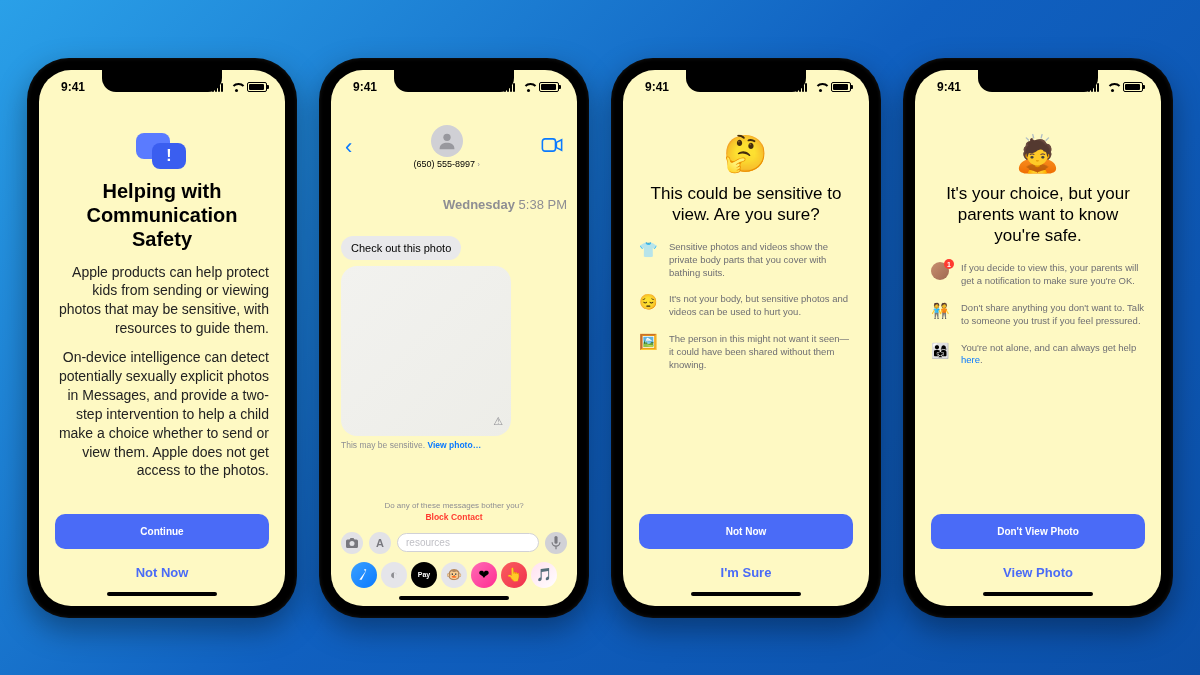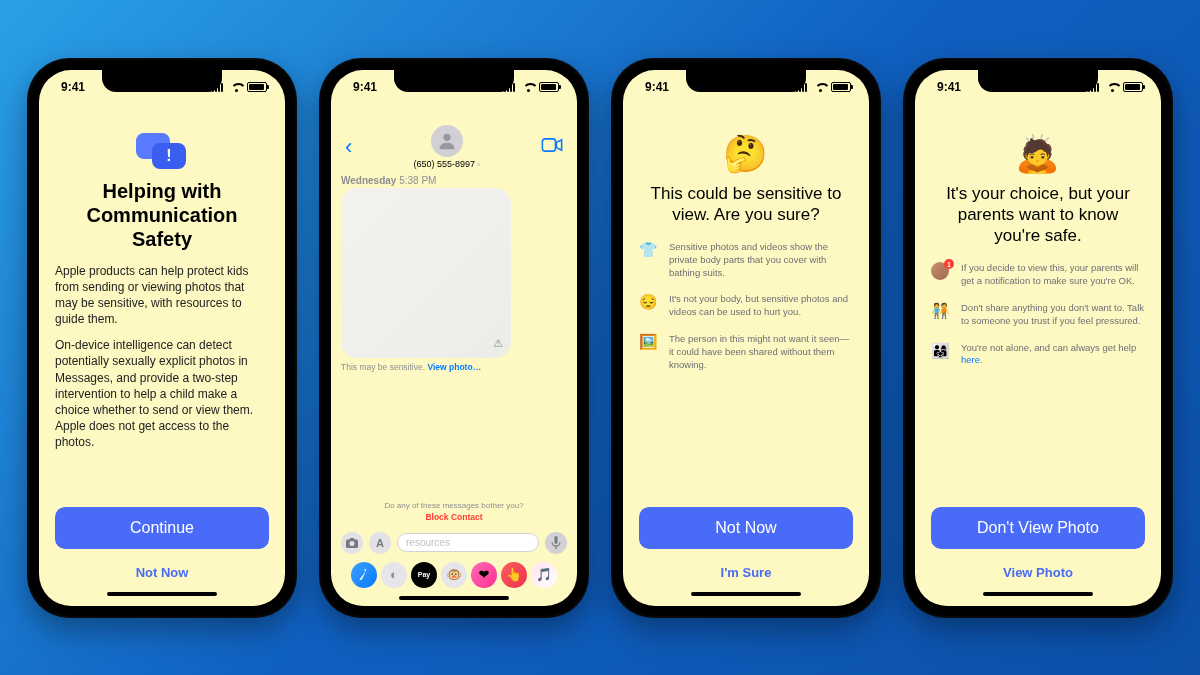--- a/index.html
+++ b/index.html
@@ -65,36 +65,36 @@
   .wifi::after{content:"";position:absolute;bottom:0;left:5px;width:3px;height:3px;background:#000;border-radius:50%;}
   .batt { width:20px;height:10px;border:1px solid #000;border-radius:2px;position:relative; }
   .batt::before{content:"";position:absolute;right:-3px;top:2px;width:2px;height:4px;background:#000;border-radius:0 1px 1px 0;}
   .batt::after{content:"";position:absolute;left:1px;top:1px;bottom:1px;width:15px;background:#000;border-radius:1px;}
 
   .content { flex:1; display:flex; flex-direction:column; padding: 4px 16px 10px; }
   .chat-bubbles { position:relative; width:52px; height:42px; margin: 6px auto 4px;}
   .chat-bubbles .b1{ position:absolute; width:34px;height:26px;background:#5a7bff;border-radius:8px;top:0;left:0;}
   .chat-bubbles .b2{ position:absolute; width:34px;height:26px;background:#3a5ef0;border-radius:8px;top:10px;left:16px;display:flex;align-items:center;justify-content:center;color:#fff;font-weight:700;font-size:16px;}
   h1.title { font-size: 20px; font-weight:700; text-align:center; line-height:1.2; margin-bottom:12px; }
-  p.body { font-size: 12px; text-align:left; color:#222; line-height:1.35; margin-bottom:10px; }
+  p.body { font-size: 14px; text-align:right; color:#222; line-height:1.35; margin-bottom:10px; }
   .spacer { flex:1; }
-  .btn-primary { background:#4a6bf7; color:#fff; border:none; border-radius:10px; padding:12px; font-size:16px; font-weight:400; width:100%; margin-bottom:8px;}
+  .btn-primary { background:#4a6bf7; color:#fff; border:none; border-radius:10px; padding:12px; font-size:10px; font-weight:700; width:100%; margin-bottom:8px;}
   .btn-link { background:none;border:none;color:#4a6bf7;font-size:13px;font-weight:600;padding:8px;width:100%;}
   .home-ind { width:110px;height:4px;background:#000;border-radius:3px;margin:4px auto 0;}
 
   
   .nav-header { display:flex;align-items:center;justify-content:space-between;padding:2px 4px 4px;}
   .back-chev { color:#0a7aff;font-size:22px;font-weight:300;}
   .avatar-col { text-align:center; }
   .avatar { width:32px;height:32px;border-radius:50%;background:#d0d0d5;margin:0 auto;display:flex;align-items:center;justify-content:center;}
   .avatar svg{width:22px;height:22px;fill:#98989e;}
   .phone-num { font-size:9px;color:#000;margin-top:2px;}
   .video-icon { color:#0a7aff; }
   .video-icon svg{width:22px;height:14px;fill:none;stroke:#0a7aff;stroke-width:1.8;}
-  .timestamp { text-align:left;font-size:10px;color:#8e8e93;margin:2px 0;}
+  .timestamp { text-align:right;font-size:13px;color:#8e8e93;margin:24px 0;}
   .msg-bubble { display:inline-block;background:#e9e9eb;border-radius:14px;padding:6px 10px;font-size:11px;margin-bottom:6px;}
   .photo-placeholder { width:170px;height:170px;background:linear-gradient(135deg,#f2f2ef 0%,#edede8 100%);border-radius:16px;position:relative;}
   .photo-placeholder .warn{position:absolute;right:8px;bottom:8px;color:#8e8e93;font-size:11px;}
   .caption { font-size:8.5px;color:#8e8e93;margin-top:4px;}
   .caption a{color:#0a7aff;text-decoration:none;font-weight:700;}
   .bother { text-align:center;font-size:8px;color:#8e8e93;margin-top:auto;margin-bottom:2px;}
   .block { text-align:center;font-size:8.5px;color:#ff3b30;font-weight:600;margin-bottom:6px;}
   .compose-row { display:flex;align-items:center;gap:6px;padding:4px 0;}
   .compose-row .circ { width:22px;height:22px;border-radius:50%;background:#e2e2e6;display:flex;align-items:center;justify-content:center;font-size:11px;color:#78787e;}
   .compose-input { flex:1;border:1px solid #d1d1d6;border-radius:14px;padding:3px 8px;font-size:10px;color:#c0c0c6;background:#fff;}
@@ -185,20 +185,21 @@
         <span class="video-icon">
           <svg viewBox="0 0 24 16">
               <rect x="1" y="1" width="15" height="14" rx="3"></rect>
               <path d="M17 5l6-3v12l-6-3z"></path>
             </svg>
         </span>
       </div>
       <div class="timestamp">
         <span style="font-weight:600">Wednesday</span> <span>5:38 PM</span>
       </div>
+      <div><span class="msg-bubble">Check out this photo</span></div>
       <div class="photo-placeholder">
         <span class="warn">⚠︎</span>
       </div>
       <div class="caption">
         <span>This may be sensitive. </span><a href="#">View photo…</a>
       </div>
       <div class="spacer"></div>
       <div class="bother">Do any of these messages bother you?</div>
       <div class="block">Block Contact</div>
       <div class="compose-row">

